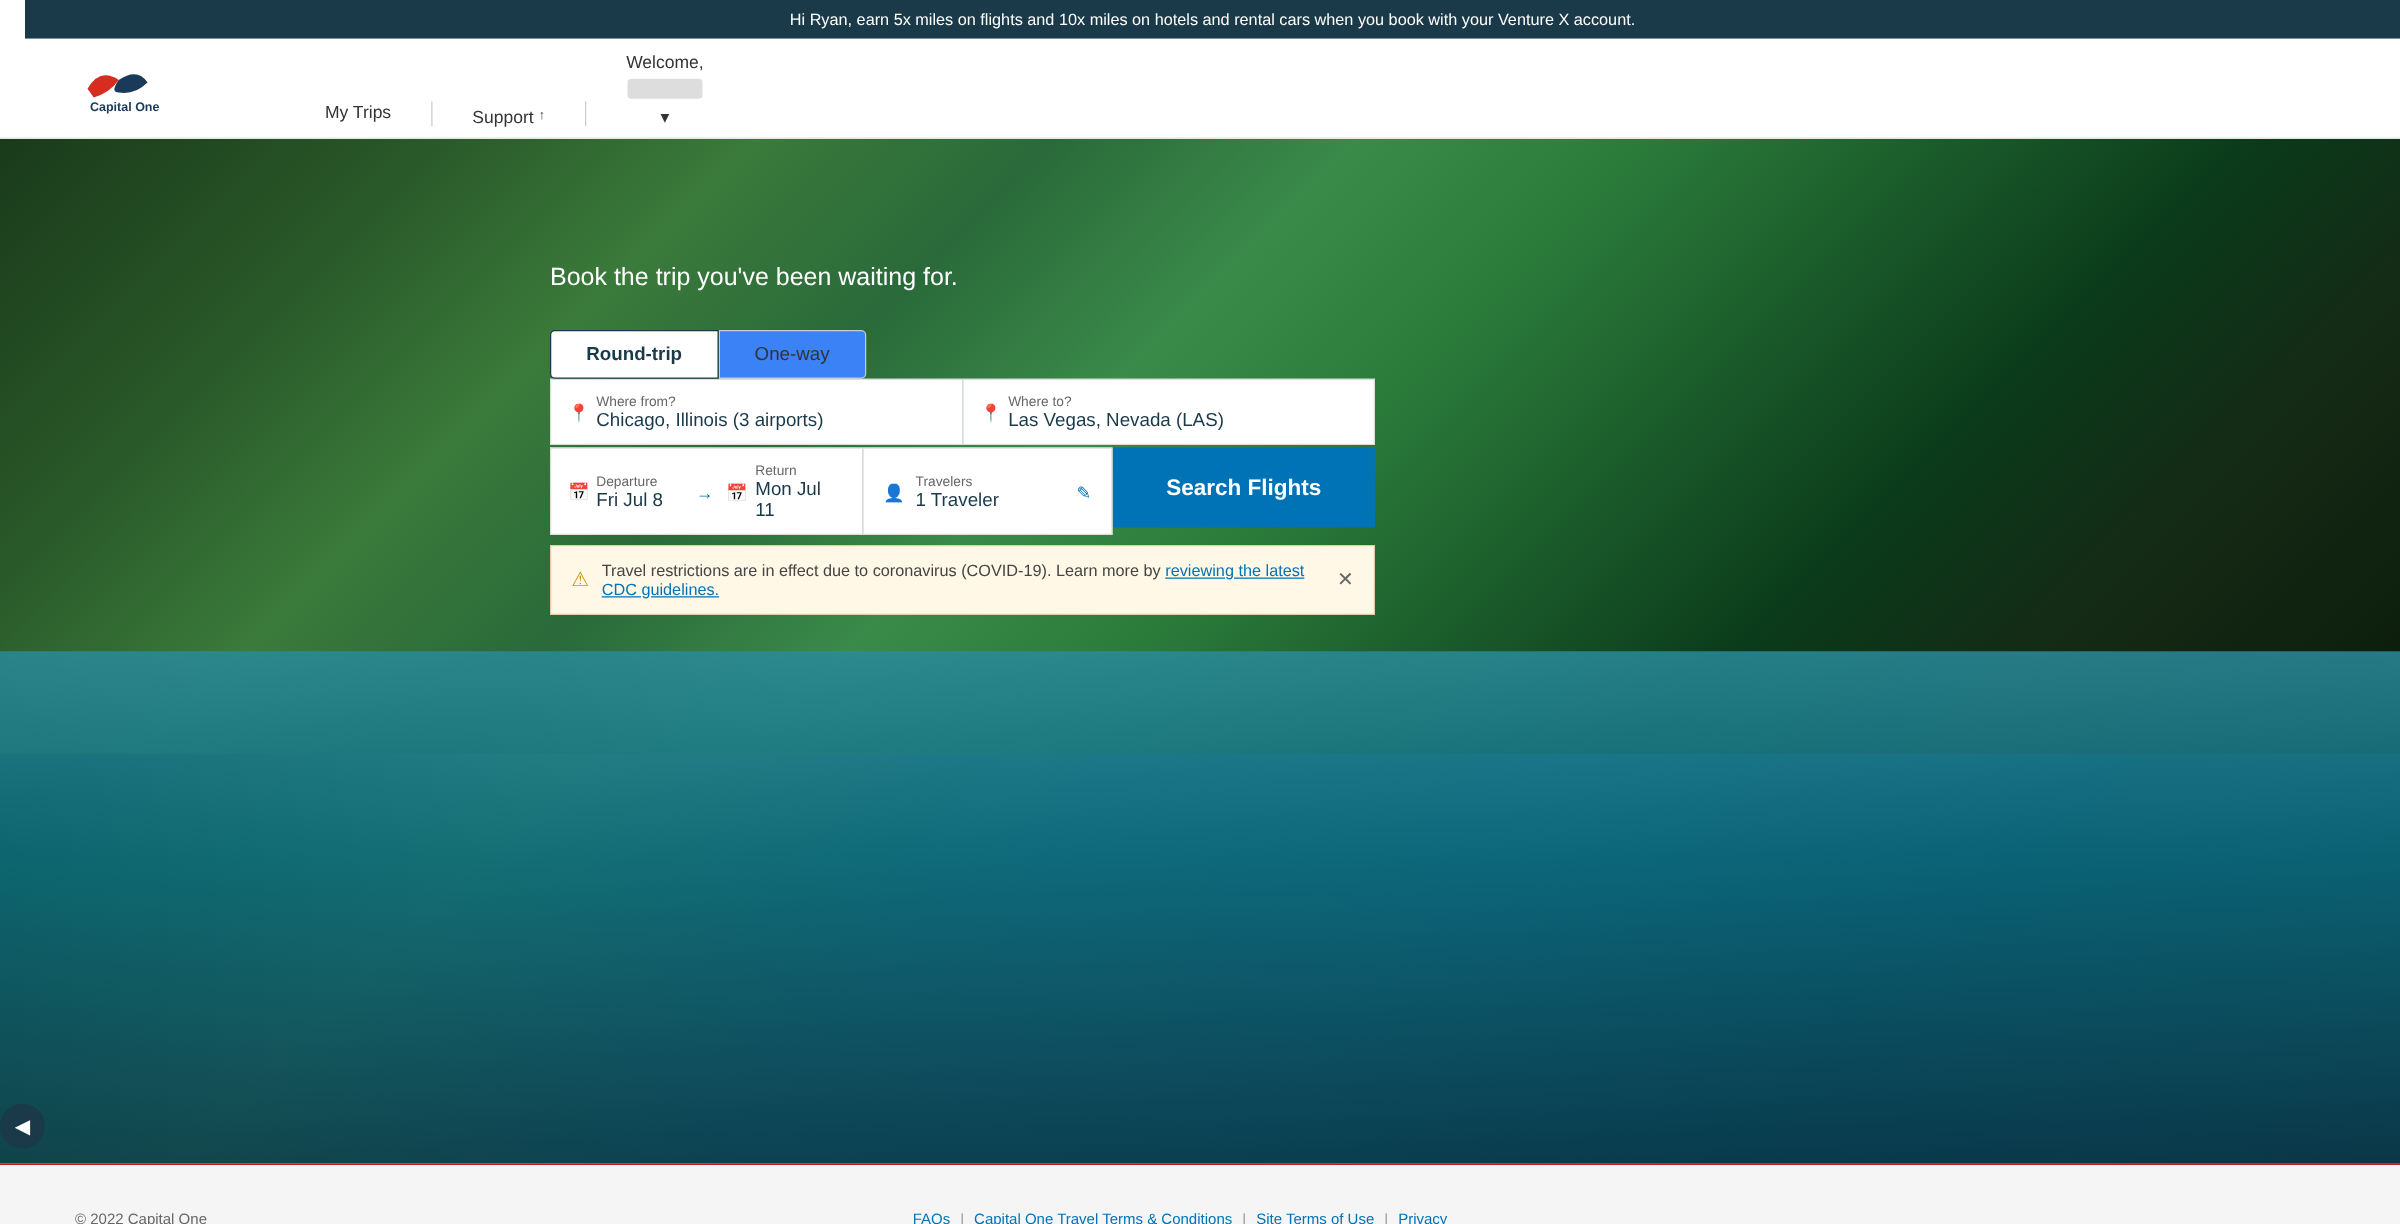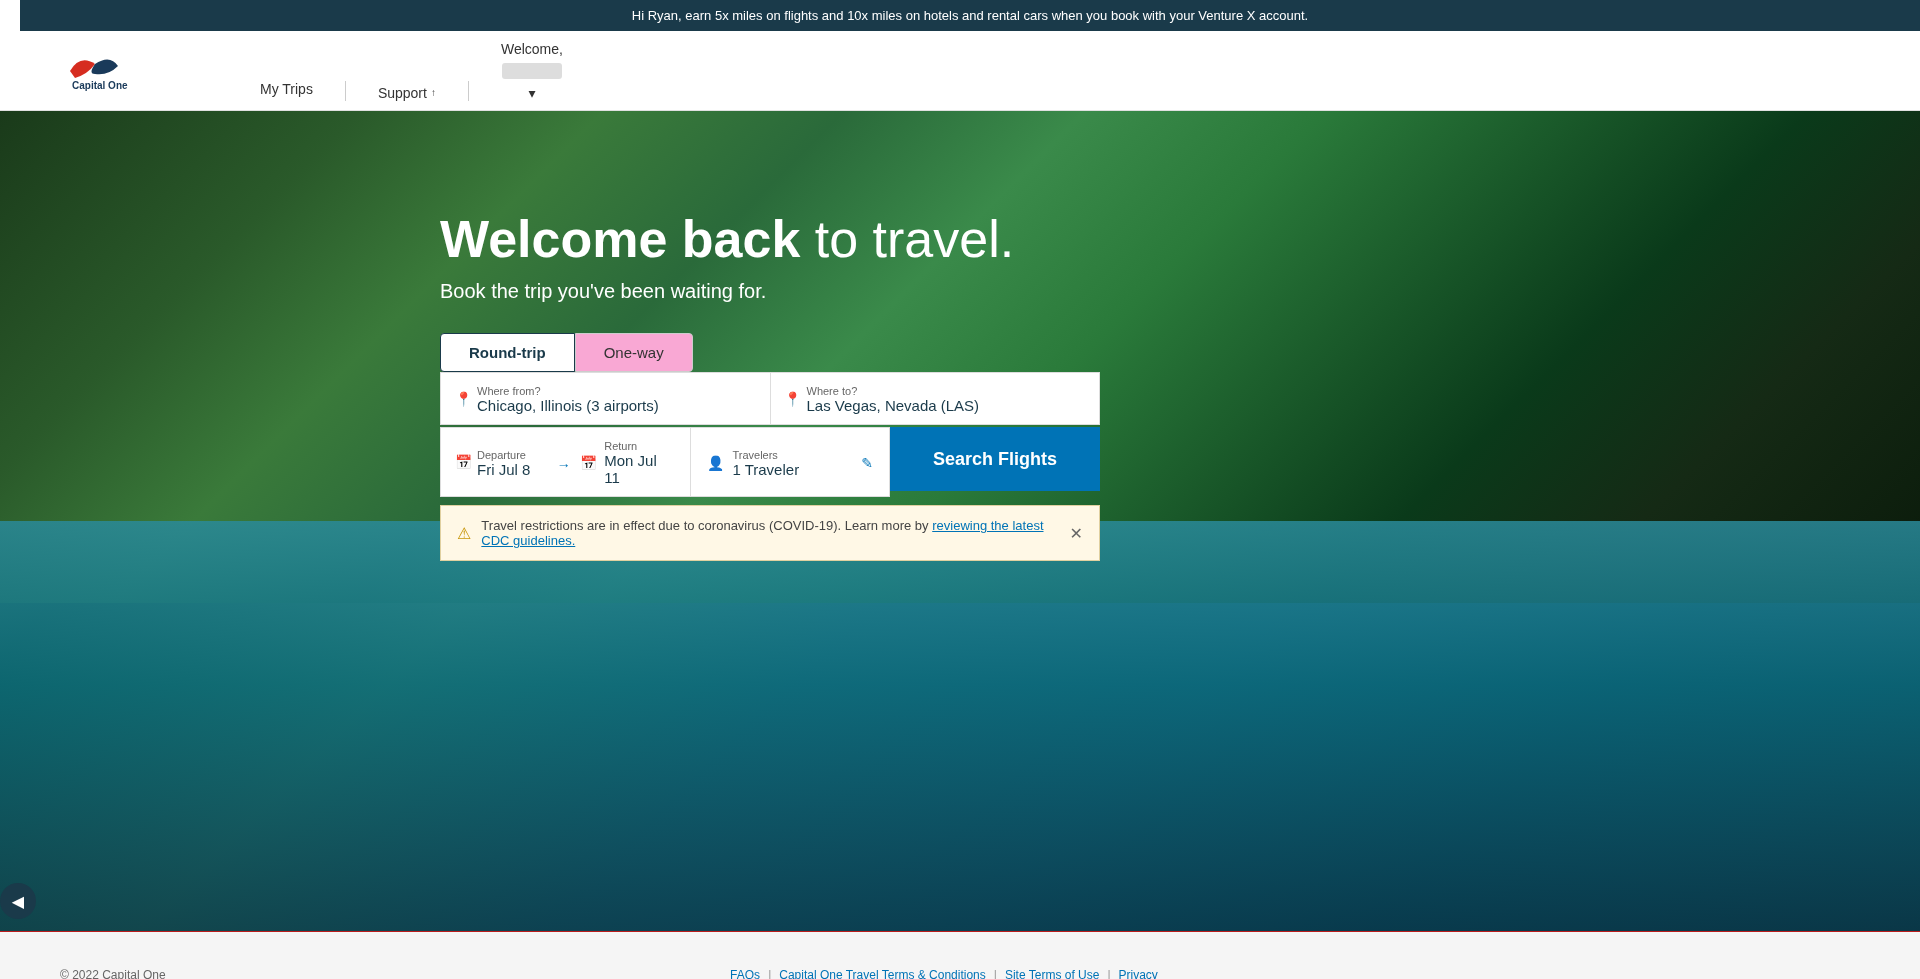--- a/index.html
+++ b/index.html
@@ -157,21 +157,21 @@
     .trip-type-tabs {
       display: flex;
       margin-bottom: 0;
       width: 280px;
     }
     .trip-tab {
       padding: 10px 28px;
       font-size: 15px;
       cursor: pointer;
       border: 1px solid #ccc;
-      background: #f9a8d4;
+      background: #3b82f6;
       color: #333;
     }
     .trip-tab:first-child {
       border-radius: 4px 0 0 4px;
     }
     .trip-tab:last-child {
       border-radius: 0 4px 4px 0;
     }
     .trip-tab.active {
       background: #fff;
@@ -437,23 +437,20 @@
     </div>
   </div>
 </header>
 
 <section class="hero">
   <div class="hero-bg"></div>
   <div class="hero-hills"></div>
   <div class="hero-water"></div>
 
   <div class="hero-content">
-    <h1 class="welcome-title">
-      <span class="bold-part">Welcome back</span><span class="light-part"> to travel.</span>
-    </h1>
     <p class="welcome-subtitle">Book the trip you've been waiting for.</p>
 
     <div class="search-form">
 
       <div class="trip-type-tabs">
         <button class="trip-tab active">
           <span>Round-trip</span>
         </button>
         <button class="trip-tab">
           <span>One-way</span>

